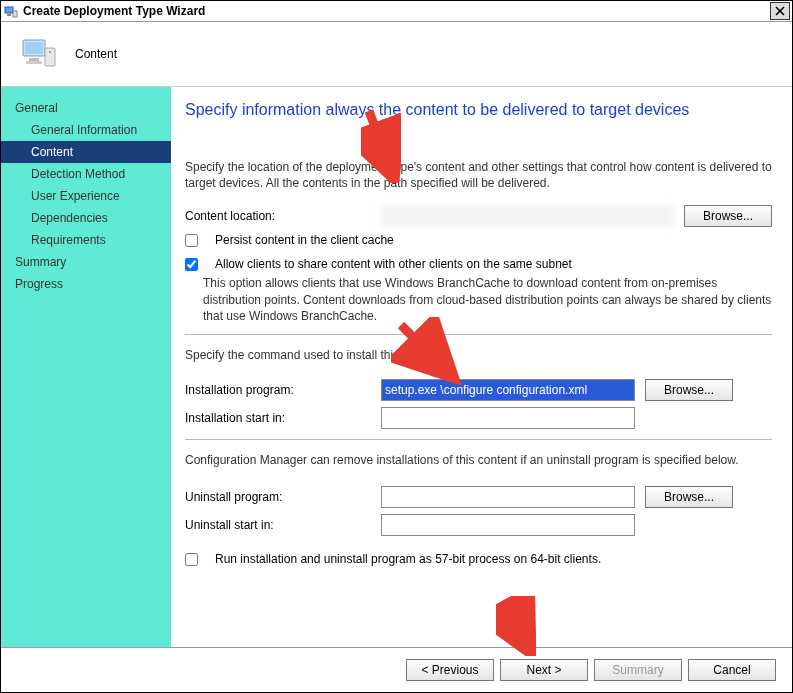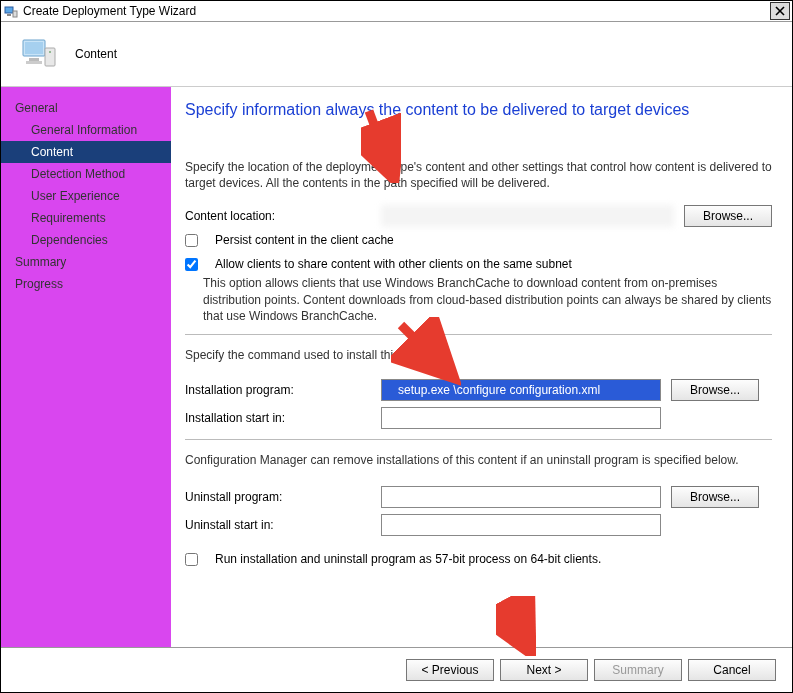--- a/index.html
+++ b/index.html
@@ -27,21 +27,21 @@
     align-items: center;
     border-bottom: 1px solid #999;
     padding: 0 2px;
   }
   .titlebar .icon {
     width: 16px; height: 16px;
     display: inline-flex; align-items: center; justify-content: center;
     margin-right: 4px;
   }
   .titlebar .title {
-    font-weight: normal;
+    font-weight: bold;
     flex: 1;
     font-size: 12px;
   }
   .titlebar .close {
     width: 18px; height: 16px;
     border: 1px solid #333;
     background: #ddd;
     display: inline-flex; align-items: center; justify-content: center;
     font-size: 11px; font-weight: bold;
     cursor: default;
@@ -64,21 +64,21 @@
   }
   
   .body {
     flex: 1;
     display: flex;
     flex-direction: row;
     overflow: hidden;
   }
   .sidebar {
     width: 170px;
-    background: #d946ef;
+    background: #5eead4;
     padding-top: 10px;
     border-right: 0;
   }
   .nav-group {
     padding-left: 14px;
     line-height: 22px;
     color: #333;
   }
   .nav-sub {
     padding-left: 30px;
@@ -128,21 +128,21 @@
     height: 22px;
     flex: 1;
     background: #f4f4f4;
     filter: blur(3px);
     border-radius: 2px;
     margin-right: 10px;
   }
   input.text {
     height: 18px;
     border: 1px solid #888;
-    padding: 1px 16px;
+    padding: 1px 3px;
     font-family: inherit;
     font-size: 12px;
     width: 246px;
     margin-right: 10px;
     box-sizing: content-box;
   }
   input.text.sel {
     background: #2a5bd7;
     color: #fff;
   }
@@ -232,22 +232,22 @@
   </div>
 
   <div class="body">
 
     <div class="sidebar">
       <div class="nav-group nav-item">General</div>
       <div class="nav-sub nav-item">General Information</div>
       <div class="nav-sub nav-item selected">Content</div>
       <div class="nav-sub nav-item">Detection Method</div>
       <div class="nav-sub nav-item">User Experience</div>
+      <div class="nav-sub nav-item">Dependencies</div>
       <div class="nav-sub nav-item">Requirements</div>
-      <div class="nav-sub nav-item">Dependencies</div>
       <div class="nav-group nav-item">Summary</div>
       <div class="nav-group nav-item">Progress</div>
     </div>
 
     <div class="content">
 
       <div class="heading">Specify information always the content to be delivered to target devices</div>
 
       <div class="section-text">Specify the location of the deployment type's content and other settings that control how content is delivered to target devices. All the contents in the path specified will be delivered.</div>
 

